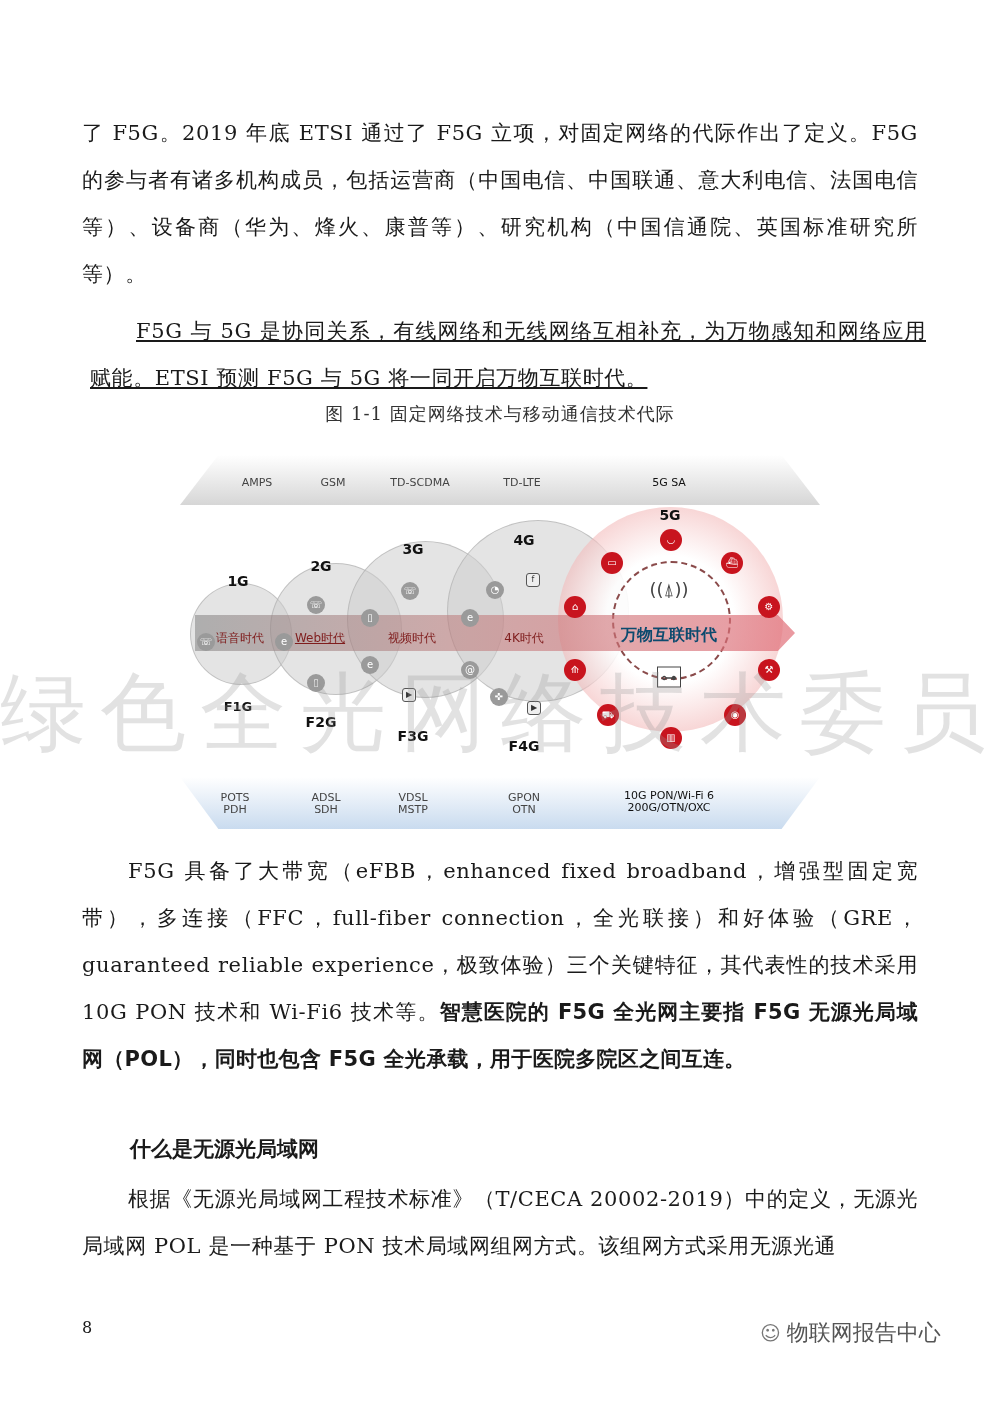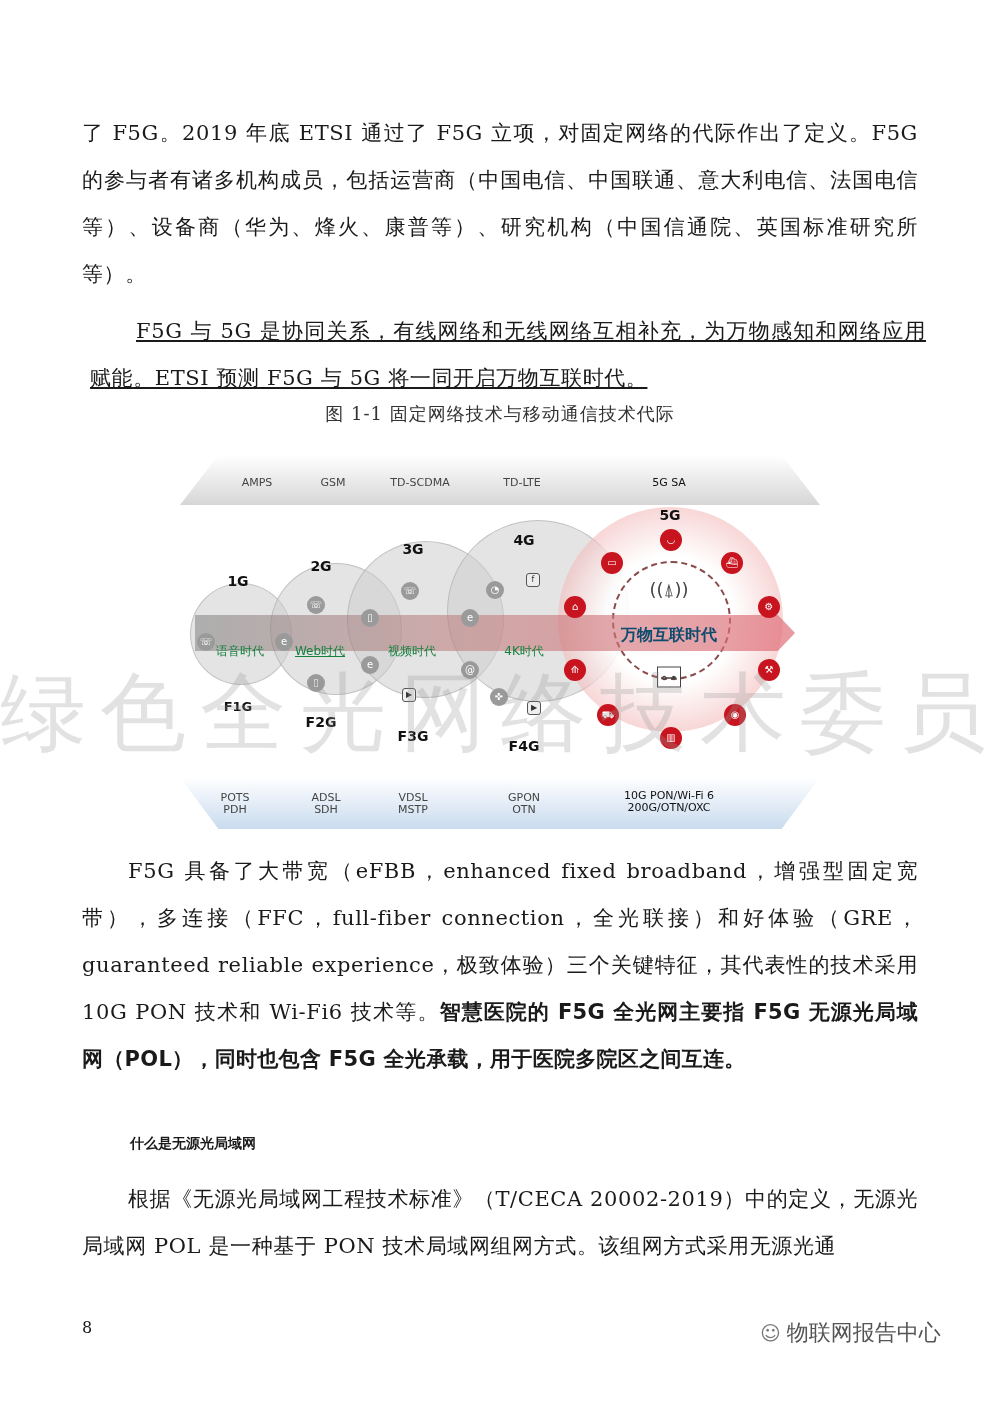--- a/index.html
+++ b/index.html
@@ -4,21 +4,21 @@
 <style>
   html, body { margin:0; padding:0; background:#ffffff; }
   body { width:1000px; height:1404px; position:relative; overflow:hidden;
          font-family:"DejaVu Serif", "Liberation Serif", serif; color:#1a1a1a; }
   .para { position:absolute; left:82px; width:836px; font-size:21px; line-height:47px;
           letter-spacing:0.6px; text-align:justify; }
   .para .b { font-family:"DejaVu Sans", "Liberation Sans", sans-serif; font-weight:bold; letter-spacing:0.3px; }
   .indent { text-indent:46px; }
   .caption { position:absolute; left:0; width:1000px; top:402px; text-align:center;
              font-size:18px; color:#333; letter-spacing:1px; }
-  .heading { position:absolute; left:130px; top:1135px; font-size:14px; font-weight:bold;
+  .heading { position:absolute; left:130px; top:1135px; font-size:21px; font-weight:bold;
              font-family:"DejaVu Sans", "Liberation Sans", sans-serif; }
   .pageno { position:absolute; left:82px; top:1318px; font-size:16px; }
   .footer-brand { position:absolute; left:760px; top:1318px; font-size:22px; color:#555;
                   font-family:"DejaVu Sans", "Liberation Sans", sans-serif; display:flex; align-items:center; gap:6px; }
   .watermark { position:absolute; left:0; top:655px; width:1000px; font-size:86px; color:rgba(150,150,150,0.28);
                letter-spacing:14px; white-space:nowrap; font-family:"DejaVu Serif", serif; pointer-events:none; z-index:5; }
 
   
   .fig { position:absolute; left:180px; top:455px; width:640px; height:380px;
          font-family:"DejaVu Sans", "Liberation Sans", sans-serif; }
@@ -31,21 +31,21 @@
   .lbl { position:absolute; font-size:11px; color:#444; text-align:center; transform:translateX(-50%); line-height:12px; }
   .lbl.bold { font-weight:normal; color:#111; font-size:11px; }
   .gen { position:absolute; font-weight:bold; font-size:14px; color:#111; transform:translateX(-50%); }
   .bubble { position:absolute; border-radius:50%; background:rgba(205,205,205,0.55); border:1px solid rgba(170,170,170,0.6); }
   .bubble5 { position:absolute; border-radius:50%;
              background:radial-gradient(circle, rgba(255,255,255,0.9) 40%, rgba(240,170,170,0.55) 75%, rgba(235,200,200,0.2) 100%); }
   .dash { position:absolute; border-radius:50%; border:2px dashed #8a4a4a; }
   .arrow { position:absolute; left:15px; top:160px; width:600px; height:36px;
            background:linear-gradient(90deg, rgba(130,130,130,0.55), rgba(190,120,120,0.55) 45%, rgba(225,110,120,0.7));
            clip-path:polygon(0 0, 96% 0, 96% -20%, 100% 50%, 96% 120%, 96% 100%, 0 100%); }
-  .era { position:absolute; top:188px; font-size:12px; color:#15803d; transform:translateX(-50%); }
+  .era { position:absolute; top:175px; font-size:12px; color:#7f1d1d; transform:translateX(-50%); }
   .era.big { font-size:16px; font-weight:bold; color:#0c4a6e; top:170px; }
   .ico { position:absolute; width:18px; height:18px; border-radius:50%; background:#9a9a9a; color:#fff;
          font-size:10px; line-height:18px; text-align:center; transform:translate(-50%,-50%); }
   .ico.sq { border-radius:3px; background:#eee; color:#333; border:1px solid #555; width:12px; height:12px; line-height:12px; font-size:8px; }
   .red { position:absolute; width:22px; height:22px; border-radius:50%; background:#c8141e; color:#fff;
          font-size:10px; line-height:22px; text-align:center; transform:translate(-50%,-50%); }
   .center-ico { position:absolute; font-size:18px; color:#444; transform:translate(-50%,-50%); }
 </style>
 </head>
 <body>

